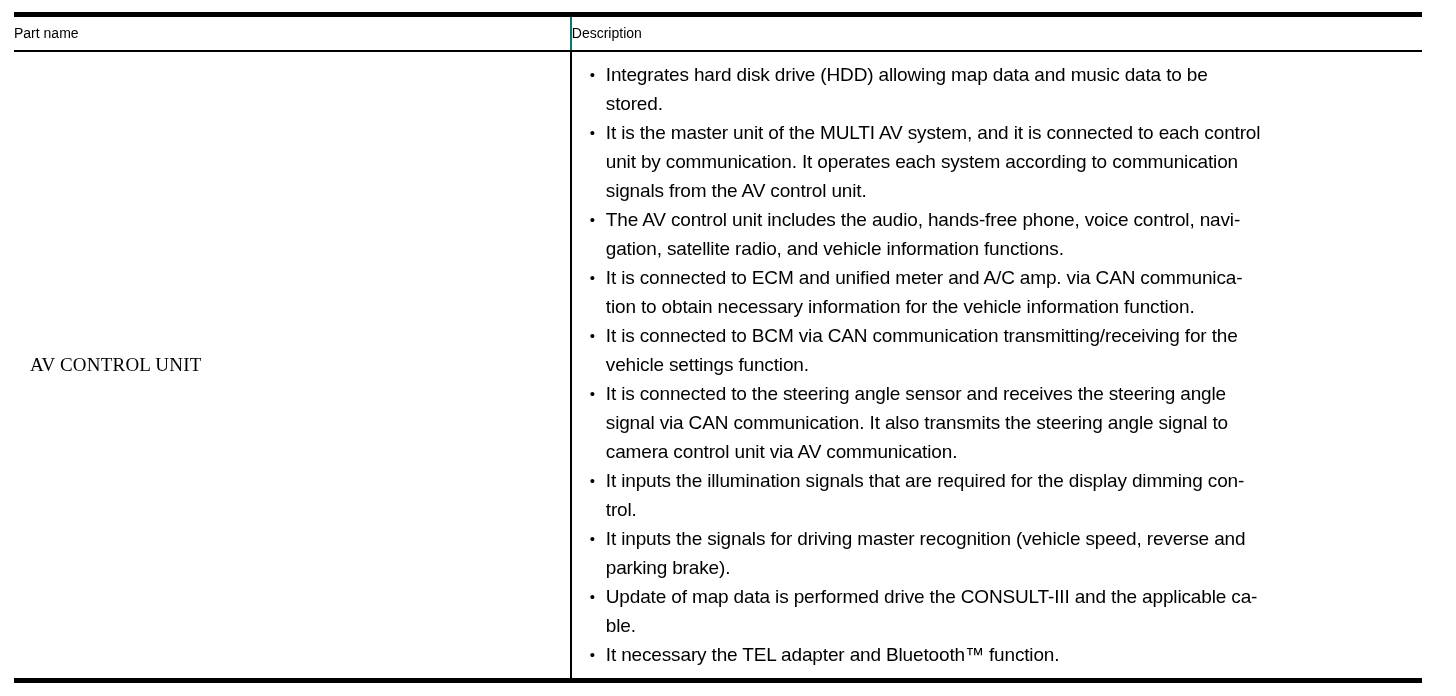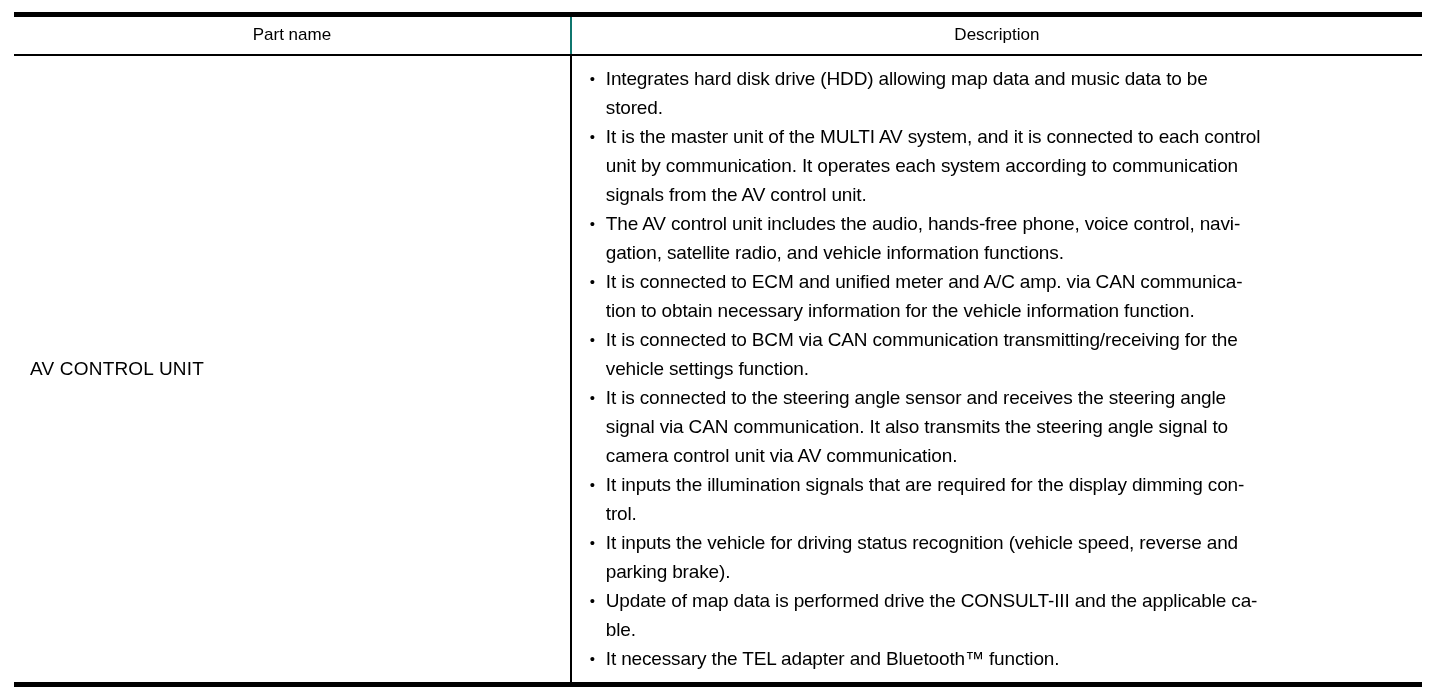--- a/index.html
+++ b/index.html
@@ -20,32 +20,33 @@
     left: 14px;
     top: 12px;
     width: 1408px;
     border-top: 5px solid #000;
     border-bottom: 5px solid #000;
     border-collapse: collapse;
     table-layout: fixed;
   }
   .doc-table th {
     font-weight: normal;
-    font-size: 17px;
-    text-align: center;
+    font-size: 14px;
+    text-align: left;
     padding: 8px 0 9px 0;
     border-bottom: 2px solid #000;
   }
   .col-part { width: 556px; }
   .col-desc { width: 850px; border-left: 2px solid #0f766e; }
   td.part-cell {
     vertical-align: middle;
     font-size: 19px;
     padding-left: 16px;
     letter-spacing: 0.2px;
+    font-family: Liberation Serif, serif;
   }
   td.desc-cell {
     border-left: 2px solid #000;
     vertical-align: top;
     padding: 8px 12px 9px 18px;
   }
   ul.bullet-list {
     list-style: none;
     margin: 0;
     padding: 0;
@@ -130,21 +131,21 @@
             </li>
 
             <li>
               <span class="bullet-glyph">•</span>
               <span class="bullet-text">It inputs the illumination signals that are required for the display dimming con-
 trol.</span>
             </li>
 
             <li>
               <span class="bullet-glyph">•</span>
-              <span class="bullet-text">It inputs the vehicle for driving status recognition (vehicle speed, reverse and
+              <span class="bullet-text">It inputs the signals for driving master recognition (vehicle speed, reverse and
 parking brake).</span>
             </li>
 
             <li>
               <span class="bullet-glyph">•</span>
               <span class="bullet-text">Update of map data is performed drive the CONSULT-III and the applicable ca-
 ble.</span>
             </li>
 
             <li>

